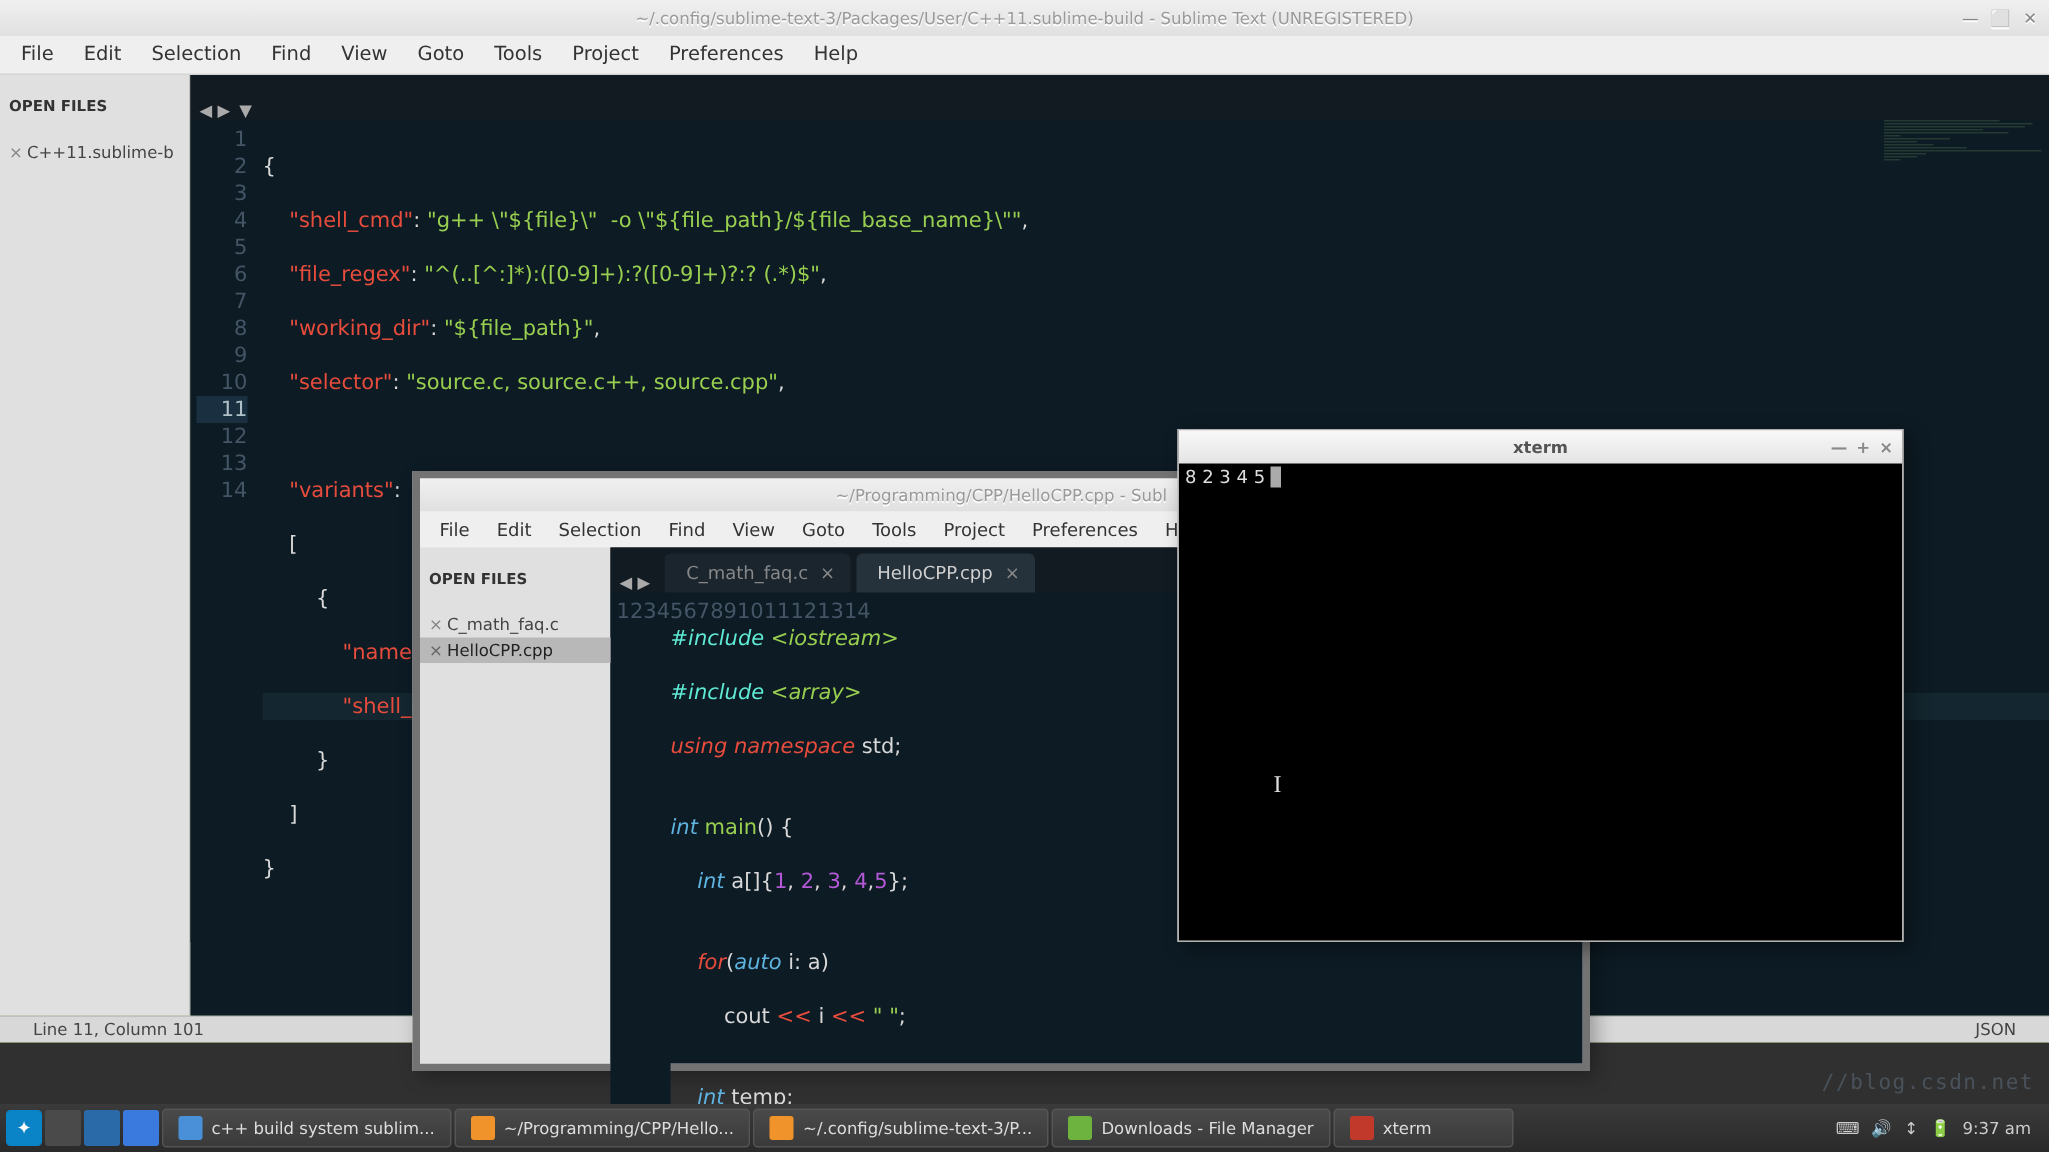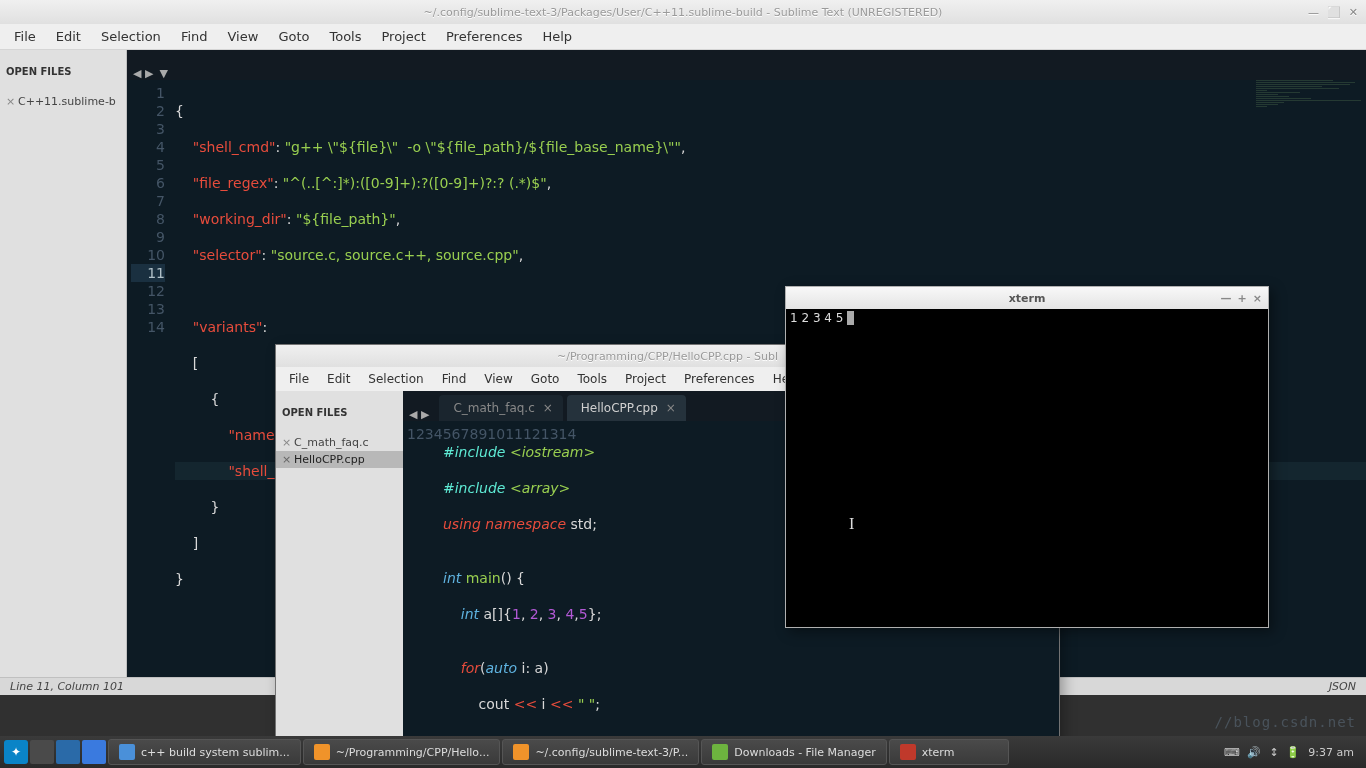--- a/index.html
+++ b/index.html
@@ -40,24 +40,24 @@
 .k-type { color: #5fb3e0; font-style: italic; }
 .k-func { color: #99cf50; }
 .k-num { color: #b359d6; }
 .k-op { color: #e74c3c; }
 .k-inc { color: #5eead4; font-style: italic; }
 .k-mod { color: #99cf50; font-style: italic; }
 
 .minimap { position: absolute; right: 0; top: 30px; width: 110px; height: 260px; opacity: 0.4; }
 .minimap .mline { height: 1px; margin-bottom: 1px; background: #4a6a4a; width: 70%; }
 
-.statusbar { height: 18px; background: #d8d8d8; border-top: 1px solid #c0c0c0; display: flex; align-items: center; justify-content: space-between; font-size: 11px; color: #444; padding: 0 10px; font-style: italic; }
-
-
-.sub-window { position: absolute; left: 275px; top: 344px; width: 785px; height: 400px; background: #efefef; border: 1px solid #737373; box-shadow: 4px 4px 12px rgba(0,0,0,0.3); }
+.statusbar { height: 18px; background: #d8d8d8; border-top: 1px solid #c0c0c0; display: flex; align-items: center; justify-content: space-between; font-size: 11px; color: #444; padding: 0 22px; }
+
+
+.sub-window { position: absolute; left: 275px; top: 314px; width: 785px; height: 400px; background: #efefef; border: 5px solid #737373; box-shadow: 4px 4px 12px rgba(0,0,0,0.3); }
 .sub-titlebar { height: 22px; background: linear-gradient(to bottom, #f0f0f0, #e0e0e0); display: flex; align-items: center; justify-content: center; font-size: 11px; color: #9a9a9a; text-shadow: 0 1px 0 #fff; }
 .sub-menubar { height: 24px; background: #efefef; display: flex; align-items: center; padding: 0 4px; font-size: 12px; color: #333; }
 .sub-menubar .item { padding: 3px 9px; cursor: pointer; }
 .sub-body { display: flex; height: calc(100% - 46px); }
 .sub-sidebar { width: 127px; background: #e0e0e0; }
 .sub-editor { flex: 1; background: #0d1b24; }
 .sub-tab-bar { height: 30px; background: #121a22; display: flex; align-items: flex-end; }
 .sub-code-area { display: flex; font-family: "DejaVu Sans Mono", Consolas, monospace; font-size: 14px; line-height: 18px; }
 .sub-gutter { width: 40px; background: #0d1b24; color: #456; text-align: right; padding: 4px 10px 4px 4px; }
 .sub-code { padding: 4px 0; white-space: pre; color: #d8d8d8; }
@@ -234,21 +234,21 @@
 <div class="xterm-window">
   <div class="xterm-titlebar">
     <span>xterm</span>
     <div class="controls">
       <span>—</span>
       <span>+</span>
       <span>×</span>
     </div>
   </div>
   <div class="xterm-body">
-    <span>1 2 3 4 5 </span><span class="xterm-cursor"></span>
+    <span>8 2 3 4 5 </span><span class="xterm-cursor"></span>
     <span class="xterm-ibeam">I</span>
   </div>
 </div>
 
 <div class="watermark">//blog.csdn.net</div>
 
 <div class="taskbar">
   <div class="launcher">✦</div>
   <div class="launch-ico"></div>
   <div class="launch-ico" style="background:#2a6aa8"></div>

